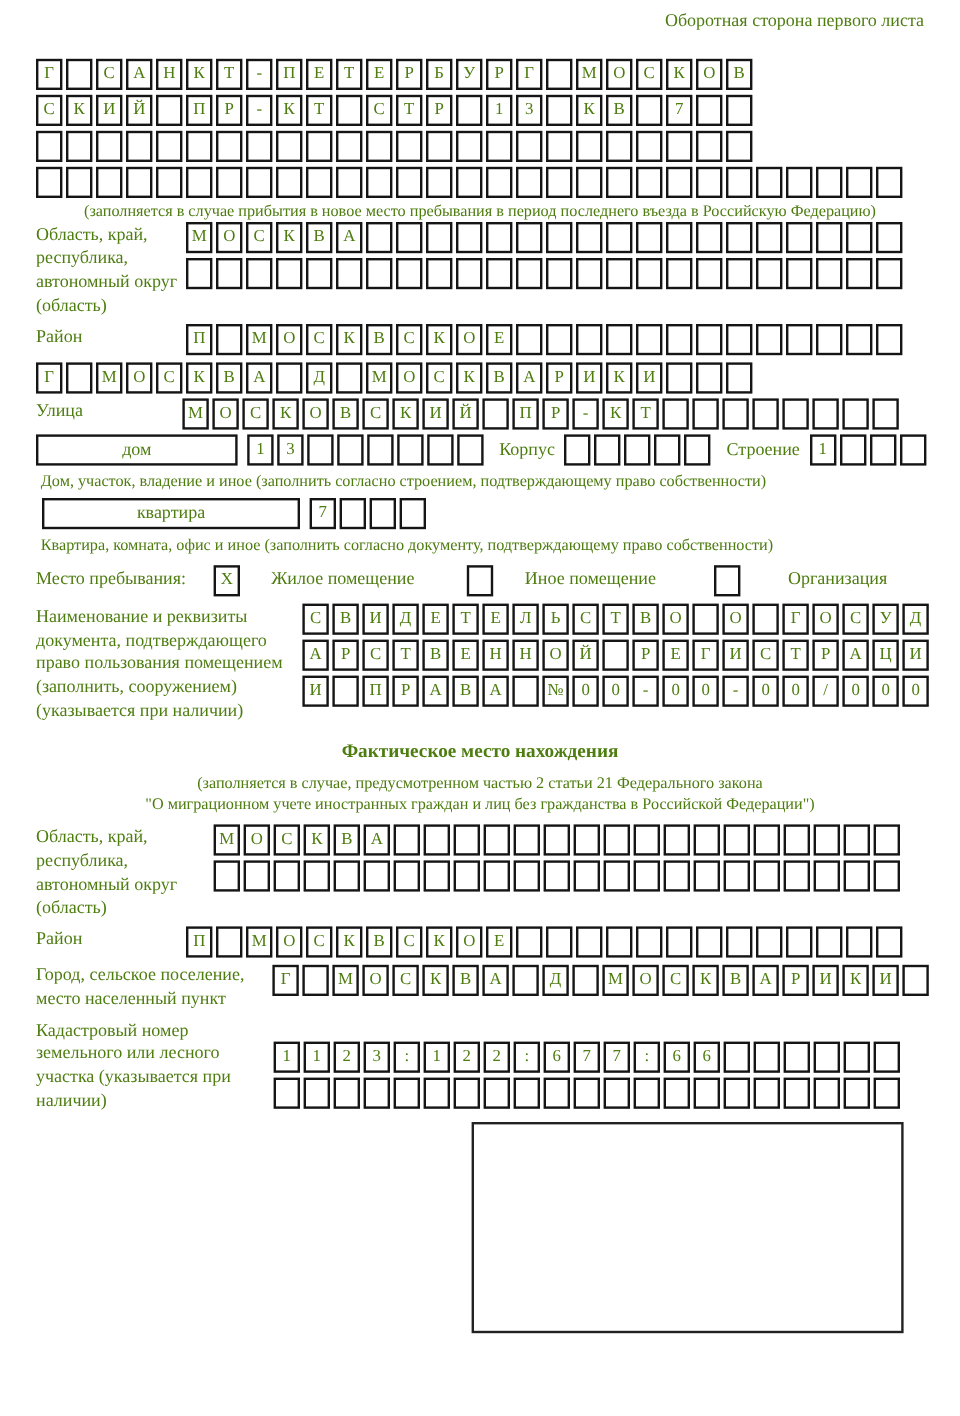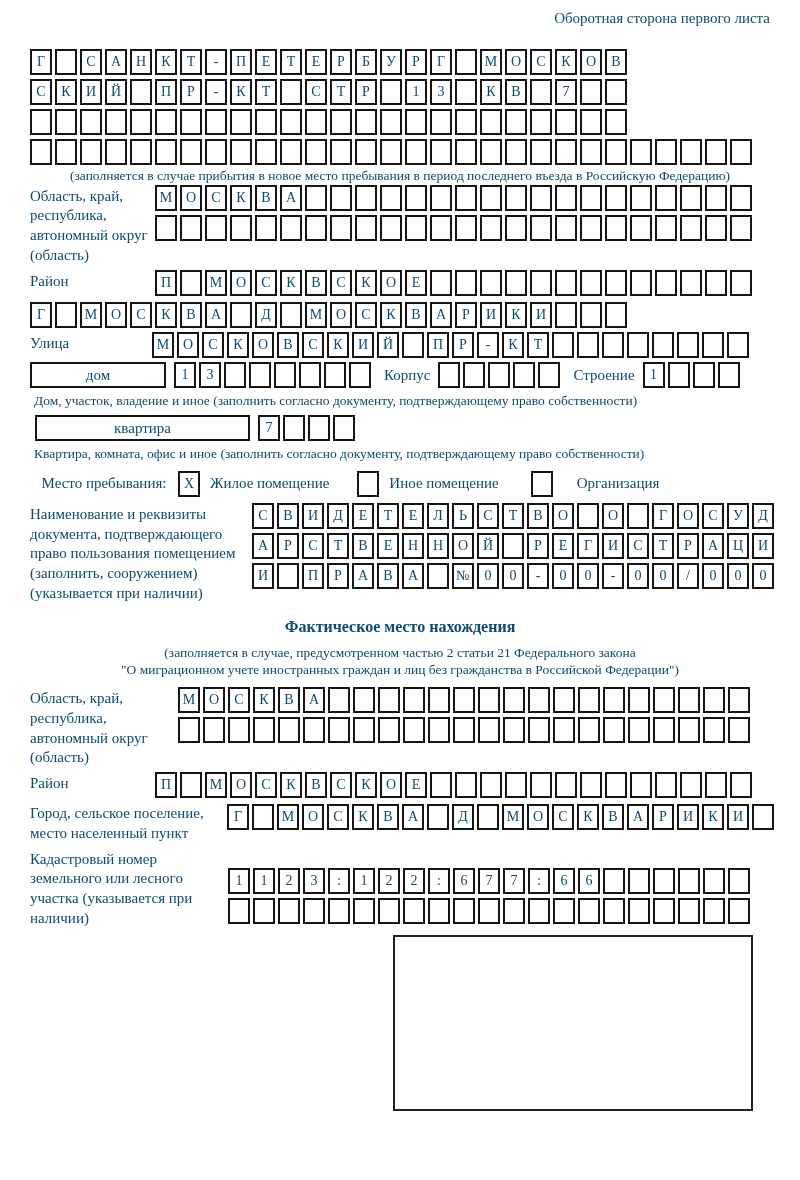--- a/index.html
+++ b/index.html
@@ -1,21 +1,21 @@
 <!DOCTYPE html>
 <html><head>
 <meta charset="utf-8">
 <style>
   html,body{margin:0;padding:0;background:#fff;}
   .page{
     position:relative;
     width:800px;height:1180px;
     margin:0 auto;
     font-family:"Liberation Serif","DejaVu Serif",serif;
-    color:#0c4a6e;
+    color:#4d7c0f;
     box-sizing:border-box;
     padding:10px 30px 0 30px;
     overflow:hidden;
     background:#fff;
   }
   .hdr-note{text-align:right;font-size:15px;margin-bottom:22px;}
   .frow{display:flex;align-items:flex-start;margin-bottom:4px;}
   .flabel{font-size:15px;line-height:1.32;flex:0 0 auto;padding-top:2px;}
   .cellcol{display:flex;flex-direction:column;gap:4px;}
   .cells{display:flex;flex-wrap:nowrap;}
@@ -37,21 +37,21 @@
   }
   .inline-lb{font-size:15px;line-height:26px;padding:0 8px 0 10px;flex:0 0 auto;}
   .caption{font-size:13.5px;line-height:1.3;}
   .caption.center{text-align:center;}
   .sec-title{text-align:center;font-weight:bold;font-size:16px;margin:10px 0 8px 0;}
   .chkrow{display:flex;align-items:center;margin-top:8px;}
   .chk{
     box-sizing:border-box;width:22px;height:26px;border:2px solid #151515;
     font-size:14px;line-height:22px;text-align:center;flex:0 0 auto;background:#fff;
   }
-  .chklb{font-size:15px;padding:0 10px;}
+  .chklb{font-size:15px;padding:0 26px;}
   .stamp-box{
     box-sizing:border-box;
     width:360px;height:176px;border:2px solid #222;
     margin-left:363px;margin-top:6px;background:#fff;
   }
   .mt2{margin-top:2px;} .mt6{margin-top:6px;}
 </style>
 </head>
 <body>
 
@@ -316,21 +316,21 @@
         <div class="cell"></div>
         <div class="cell"></div>
         <div class="cell"></div>
         <div class="cell"></div>
         <div class="cell"></div>
         <div class="cell"></div>
       </div>
   </div>
 
   <div class="frow mt2" style="margin-left:0;">
-    <div class="widebox" style="width:136px;margin-right:8px;">дом</div>
+    <div class="widebox" style="width:168px;margin-right:8px;">дом</div>
     <div class="cells">
         <div class="cell">1</div>
         <div class="cell">3</div>
         <div class="cell"></div>
         <div class="cell"></div>
         <div class="cell"></div>
         <div class="cell"></div>
         <div class="cell"></div>
         <div class="cell"></div>
       </div>
@@ -343,35 +343,35 @@
         <div class="cell"></div>
       </div>
     <div class="inline-lb">Строение</div>
     <div class="cells">
         <div class="cell">1</div>
         <div class="cell"></div>
         <div class="cell"></div>
         <div class="cell"></div>
       </div>
   </div>
-  <div class="caption" style="margin:2px 0 6px 4px;">Дом, участок, владение и иное (заполнить согласно документу, подтверждающему право собственности)</div>
+  <div class="caption" style="margin:2px 0 6px 4px;">Дом, участок, владение и иное (заполнить согласно строением, подтверждающему право собственности)</div>
 
   <div class="frow" style="margin-left:5px;">
     <div class="widebox" style="width:215px;margin-right:8px;">квартира</div>
     <div class="cells">
         <div class="cell">7</div>
         <div class="cell"></div>
         <div class="cell"></div>
         <div class="cell"></div>
       </div>
   </div>
   <div class="caption" style="margin:2px 0 2px 4px;">Квартира, комната, офис и иное (заполнить согласно документу, подтверждающему право собственности)</div>
 
   <div class="chkrow">
-    <div class="flabel" style="width:148px;padding-top:0;text-align:center;">Место пребывания:</div>
+    <div class="flabel" style="width:148px;padding-top:0;">Место пребывания:</div>
     <div class="chk">X</div>
     <div class="chklb">Жилое помещение</div>
     <div class="chk" style="margin-left:18px;"></div>
     <div class="chklb">Иное помещение</div>
     <div class="chk" style="margin-left:22px;"></div>
     <div class="chklb" style="margin-left:14px;">Организация</div>
   </div>
 
   <div class="frow mt6">
     <div class="flabel" style="width:222px;">Наименование и реквизиты документа, подтверждающего право пользования помещением (заполнить, сооружением) (указывается при наличии)</div>

